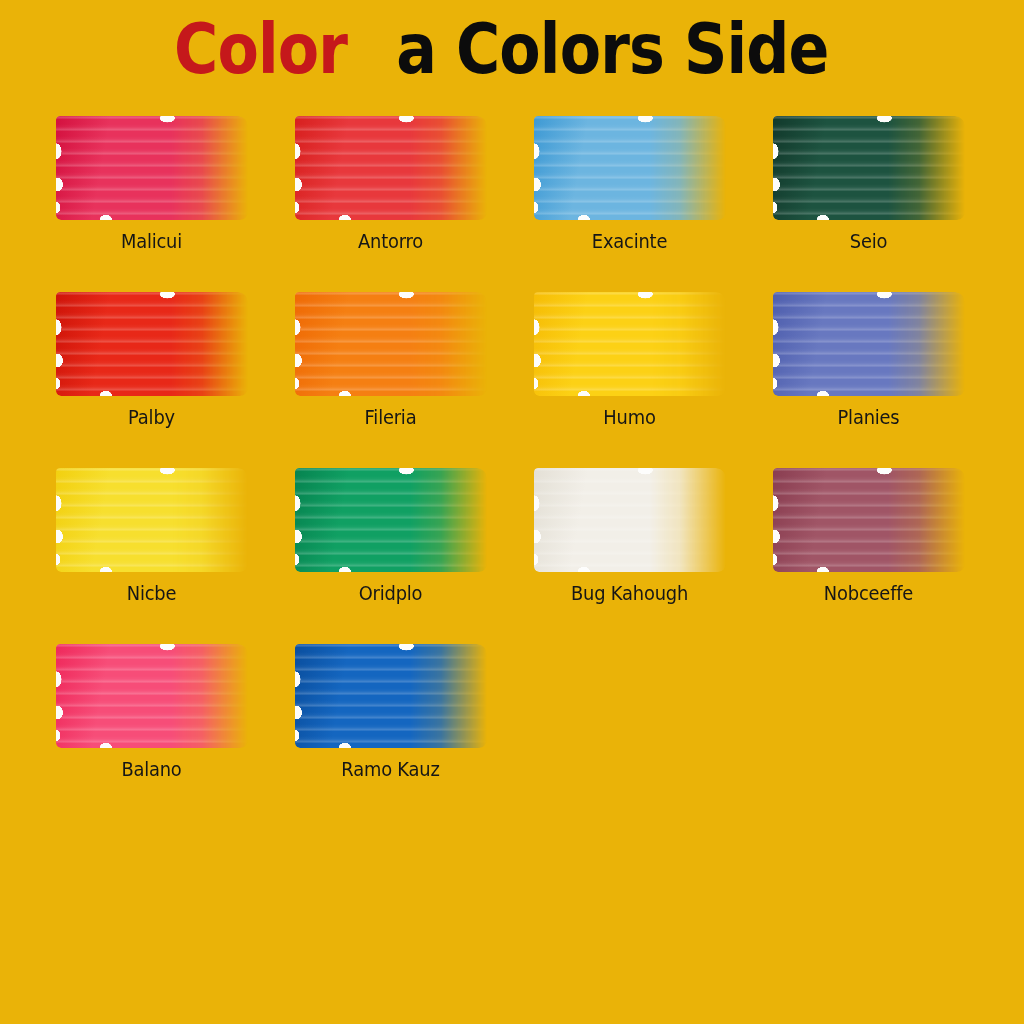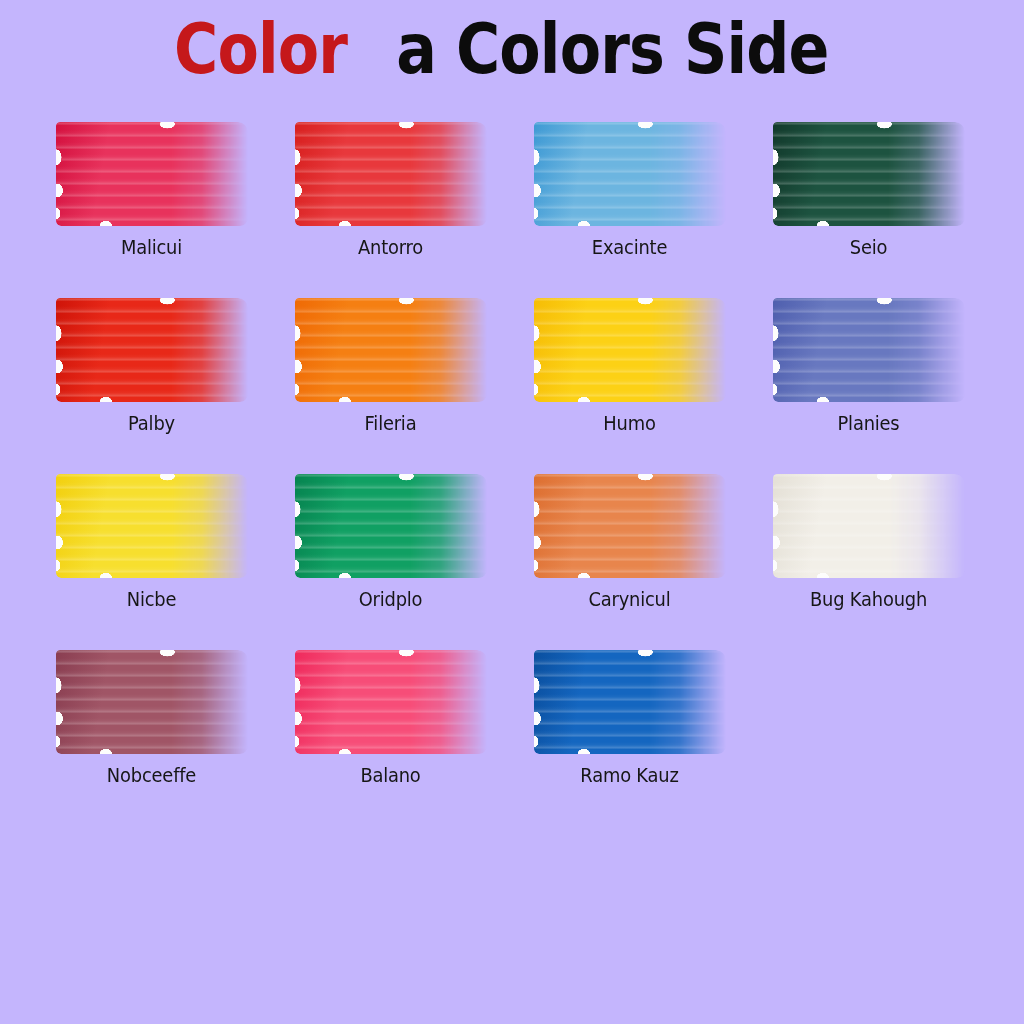--- a/index.html
+++ b/index.html
@@ -10,21 +10,21 @@
     width: 1024px;
     height: 1024px;
     background: #ffffff;
     font-family: "Liberation Sans", sans-serif;
     overflow: hidden;
   }
   #page {
     position: relative;
     width: 1024px;
     height: 1024px;
-    background: #c4b5fd;
+    background: #eab308;
   }
 
   
   .title-wrap {
     position: absolute;
     top: 14px;
     left: 0;
     width: 1024px;
     text-align: center;
     white-space: nowrap;
@@ -38,21 +38,21 @@
     letter-spacing: -1px;
     transform: scaleX(0.86);
     transform-origin: center;
   }
   .title-accent { color: #c5181b; }
   .title-rest   { color: #0c0c0c; }
 
   
   .grid {
     position: absolute;
-    top: 118px;
+    top: 112px;
     left: 34px;
     width: 956px;
     display: grid;
     grid-template-columns: repeat(4, 239px);
     grid-auto-rows: 176px;
   }
   .cell {
     position: relative;
     width: 239px;
     height: 176px;
@@ -189,26 +189,20 @@
         <div class="label">Nicbe</div>
       </div>
       <div class="cell">
         <div class="swatch">
           <div class="stroke" style="background: linear-gradient(100deg, rgb(6, 132, 80) 0%, rgb(16, 160, 99) 26%, rgb(16, 160, 99) 64%, rgb(16, 160, 99) 84%, rgb(16, 160, 99) 100%);"></div>
         </div>
         <div class="label">Oridplo</div>
       </div>
       <div class="cell">
         <div class="swatch">
-          <div class="stroke" style="background: linear-gradient(100deg, rgb(221, 111, 49) 0%, rgb(232, 133, 76) 26%, rgb(232, 133, 76) 64%, rgb(232, 133, 76) 84%, rgb(232, 133, 76) 100%);"></div>
-        </div>
-        <div class="label">Carynicul</div>
-      </div>
-      <div class="cell">
-        <div class="swatch">
           <div class="stroke" style="background: linear-gradient(100deg, rgb(228, 224, 214) 0%, rgb(242, 239, 232) 26%, rgb(242, 239, 232) 64%, rgb(242, 239, 232) 84%, rgb(242, 239, 232) 100%);"></div>
         </div>
         <div class="label">Bug Kahough</div>
       </div>
       <div class="cell">
         <div class="swatch">
           <div class="stroke" style="background: linear-gradient(100deg, rgb(138, 62, 81) 0%, rgb(160, 85, 102) 26%, rgb(160, 85, 102) 64%, rgb(160, 85, 102) 84%, rgb(160, 85, 102) 100%);"></div>
         </div>
         <div class="label">Nobceeffe</div>
       </div>

